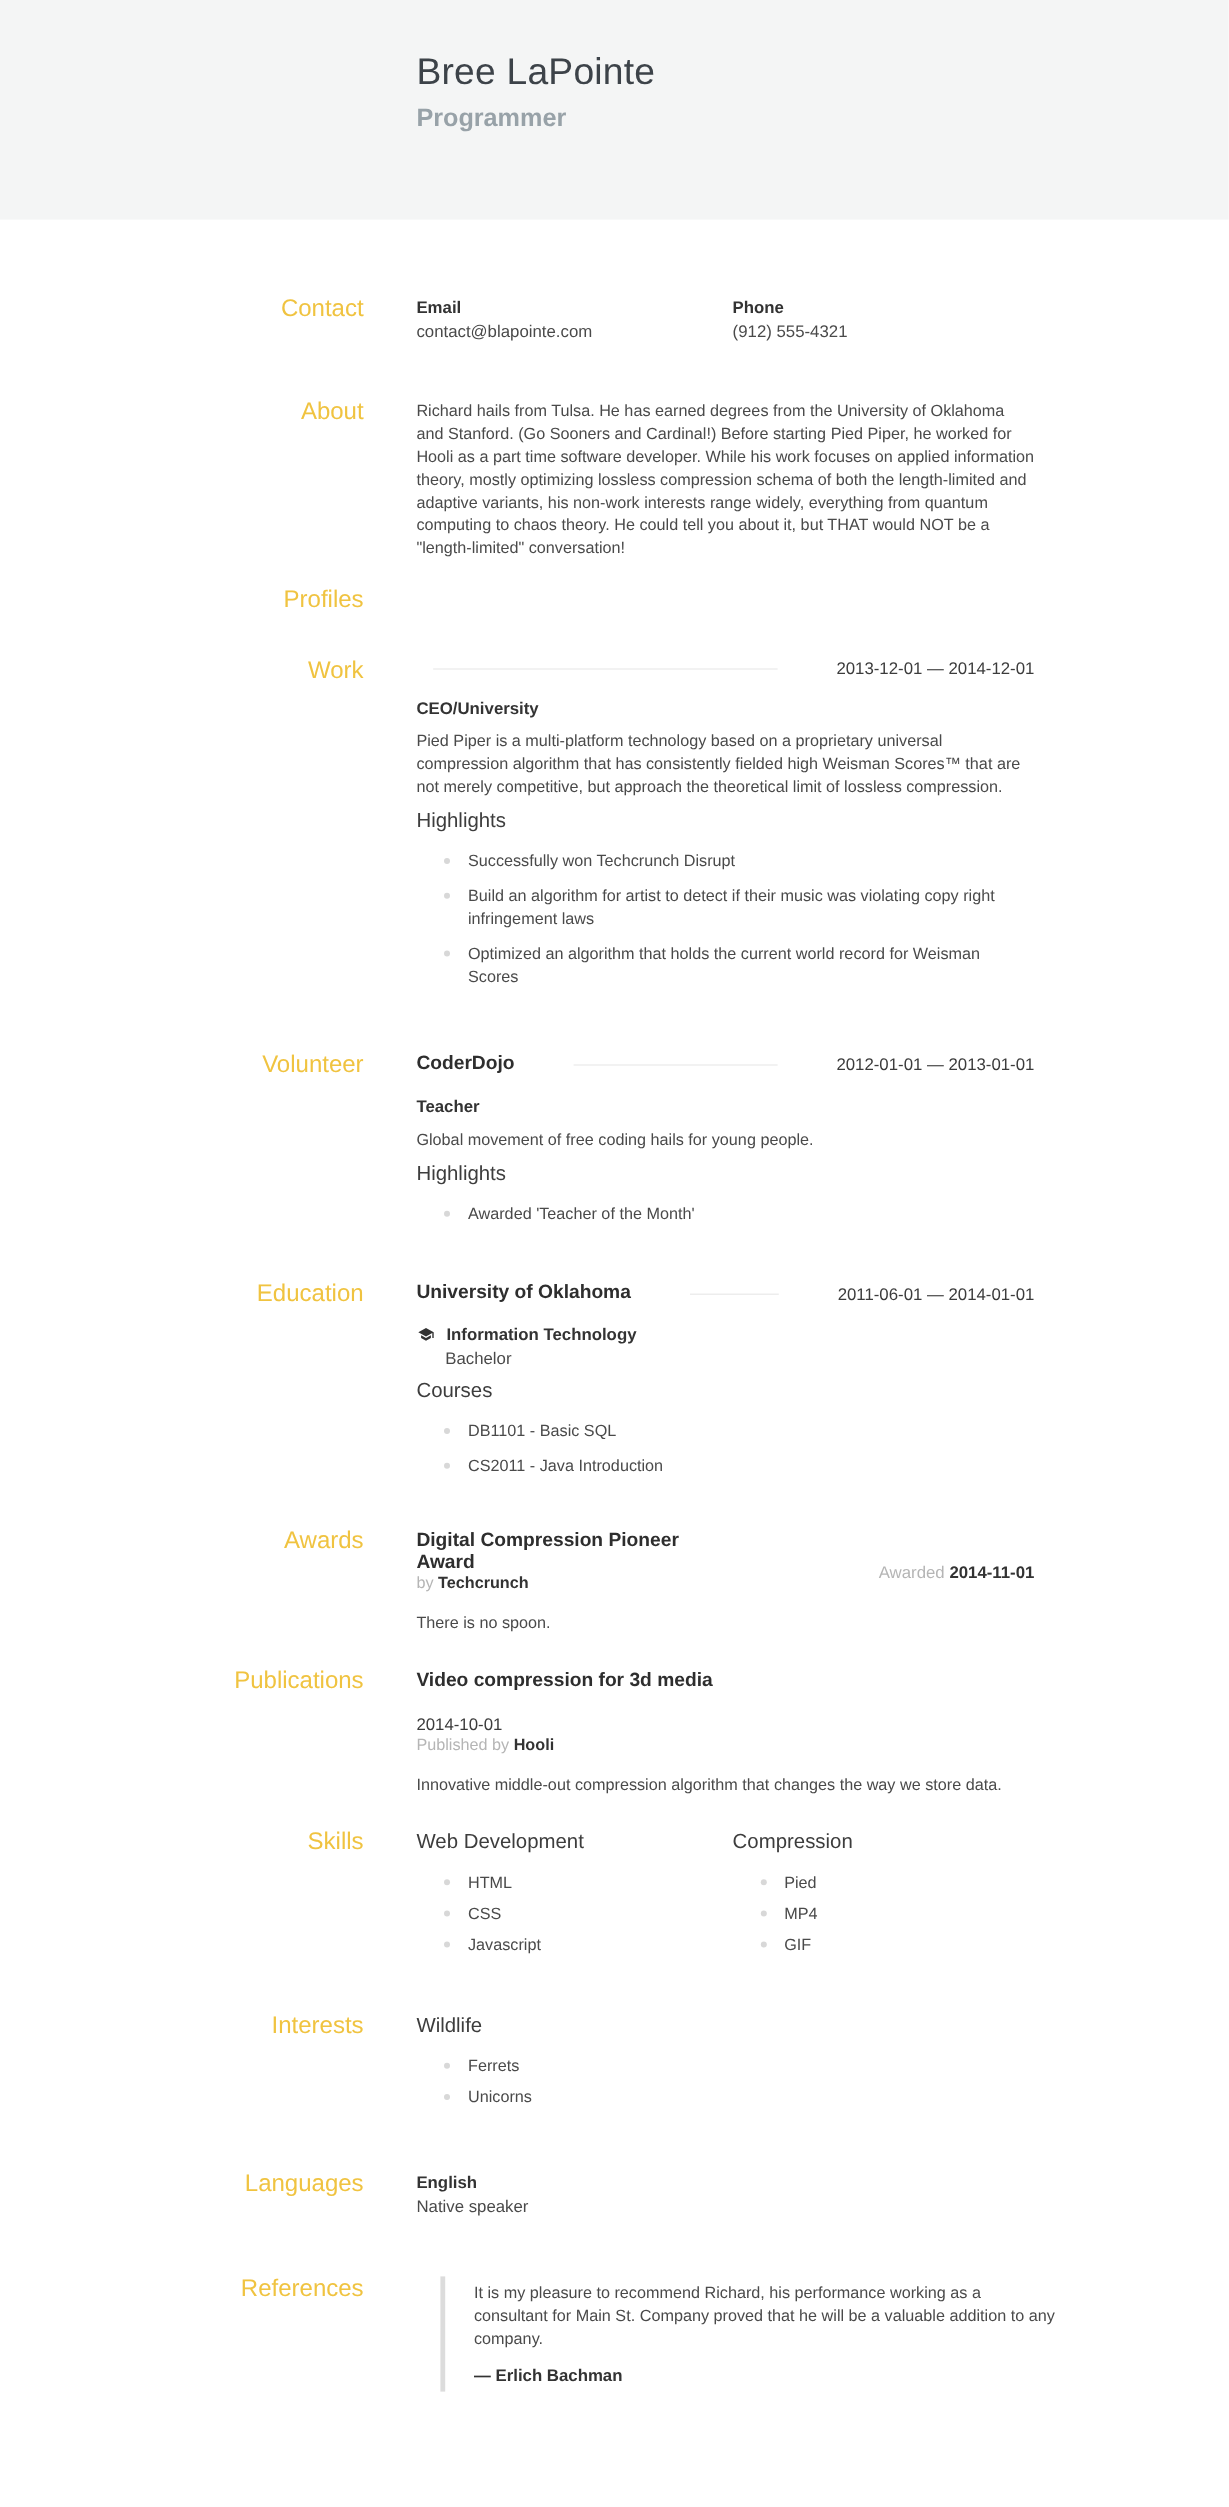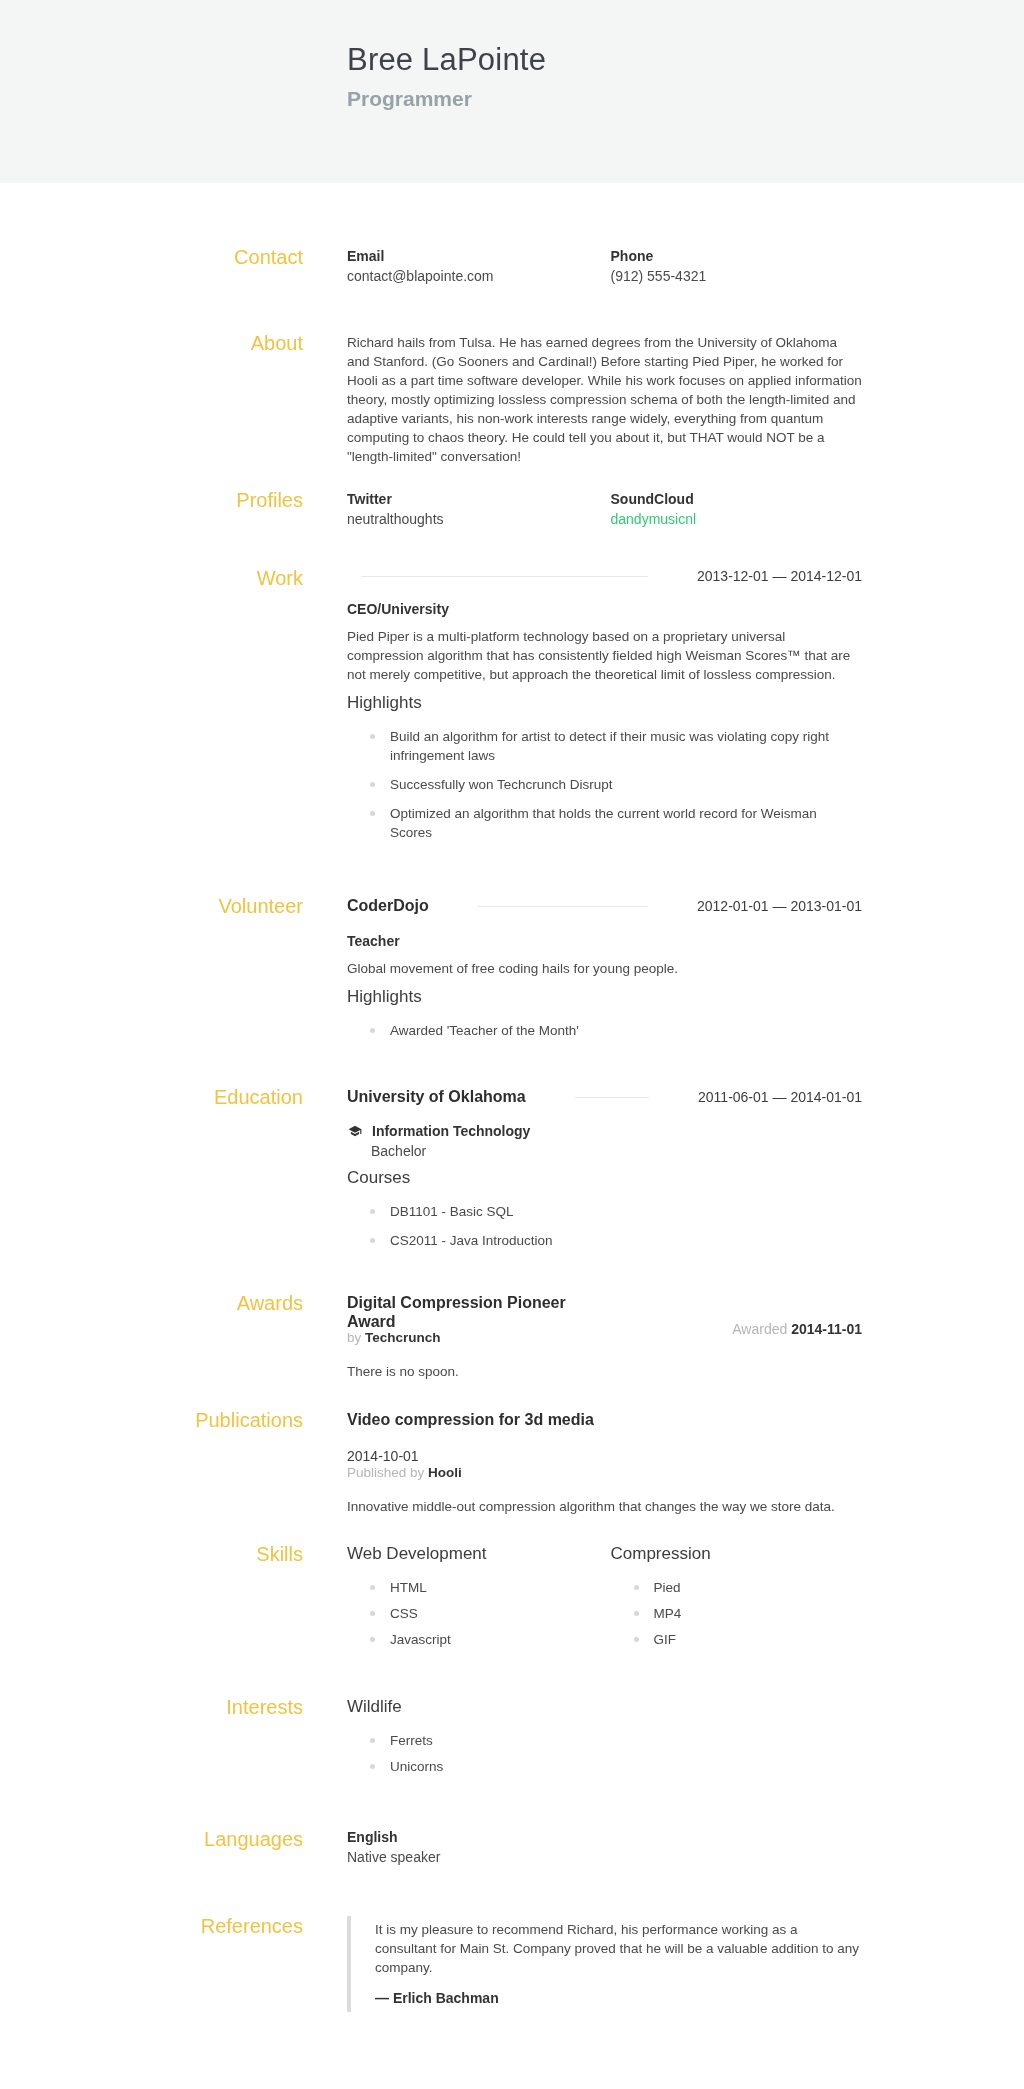--- a/index.html
+++ b/index.html
@@ -35,21 +35,21 @@
   .s-about        { margin-top:46px; }
   .s-profiles     { margin-top:24px; }
   .s-work         { margin-top:38px; }
   .s-volunteer    { margin-top:44px; }
   .s-education    { margin-top:37px; }
   .s-awards       { margin-top:33px; }
   .s-publications { margin-top:29px; }
   .s-skills       { margin-top:28px; }
   .s-languages    { margin-top:46px; }
   .s-interests    { margin-top:41px; }
-  .s-references   { margin-top:51px; }
+  .s-references   { margin-top:51px;gap:20px; }
 
   
   .grid2 { display:grid; grid-template-columns:1fr 1fr; column-gap:12px; }
   .fl { font-weight:bold; font-size:14px; line-height:18px; color:#333333; }
   .fv { font-size:14px; line-height:22px; color:#4a4a4a; }
   .link { color:#2ecc71; text-decoration:none; }
 
   .para { font-size:13.5px; line-height:19px; color:#4a4a4a; margin:0; }
 
   .entry-head { display:flex; align-items:center;gap:35px; }
@@ -133,47 +133,35 @@
 
   <section class="section s-about">
     <div class="sec-label">About</div>
     <div class="sec-body">
       <p class="para">Richard hails from Tulsa. He has earned degrees from the University of Oklahoma and Stanford. (Go Sooners and Cardinal!) Before starting Pied Piper, he worked for Hooli as a part time software developer. While his work focuses on applied information theory, mostly optimizing lossless compression schema of both the length-limited and adaptive variants, his non-work interests range widely, everything from quantum computing to chaos theory. He could tell you about it, but THAT would NOT be a "length-limited" conversation!</p>
     </div>
   </section>
 
   <section class="section s-profiles">
     <div class="sec-label">Profiles</div>
-    <div class="sec-body">
-      <div class="grid2">
-        <div>
-          <div class="fl">Twitter</div>
-          <div class="fv">neutralthoughts</div>
-        </div>
-        <div>
-          <div class="fl">SoundCloud</div>
-          <div class="fv"><a href="#" class="link">dandymusicnl</a></div>
-        </div>
-      </div>
-    </div>
   </section>
 
   <section class="section s-work">
     <div class="sec-label">Work</div>
     <div class="sec-body">
       <div class="entry-head">
         <div class="rule"></div>
         <div class="date">2013-12-01 — 2014-12-01</div>
       </div>
       <div class="position">CEO/University</div>
       <p class="para summary">Pied Piper is a multi-platform technology based on a proprietary universal compression algorithm that has consistently fielded high Weisman Scores™ that are not merely competitive, but approach the theoretical limit of lossless compression.</p>
       <div class="subhead">Highlights</div>
       <ul class="dotlist">
+        <li>Successfully won Techcrunch Disrupt</li>
         <li>Build an algorithm for artist to detect if their music was violating copy right infringement laws</li>
-        <li>Successfully won Techcrunch Disrupt</li>
         <li>Optimized an algorithm that holds the current world record for Weisman Scores</li>
       </ul>
     </div>
   </section>
 
   <section class="section s-volunteer">
     <div class="sec-label">Volunteer</div>
     <div class="sec-body">
       <div class="entry-head">
         <div class="entry-name">CoderDojo</div>

